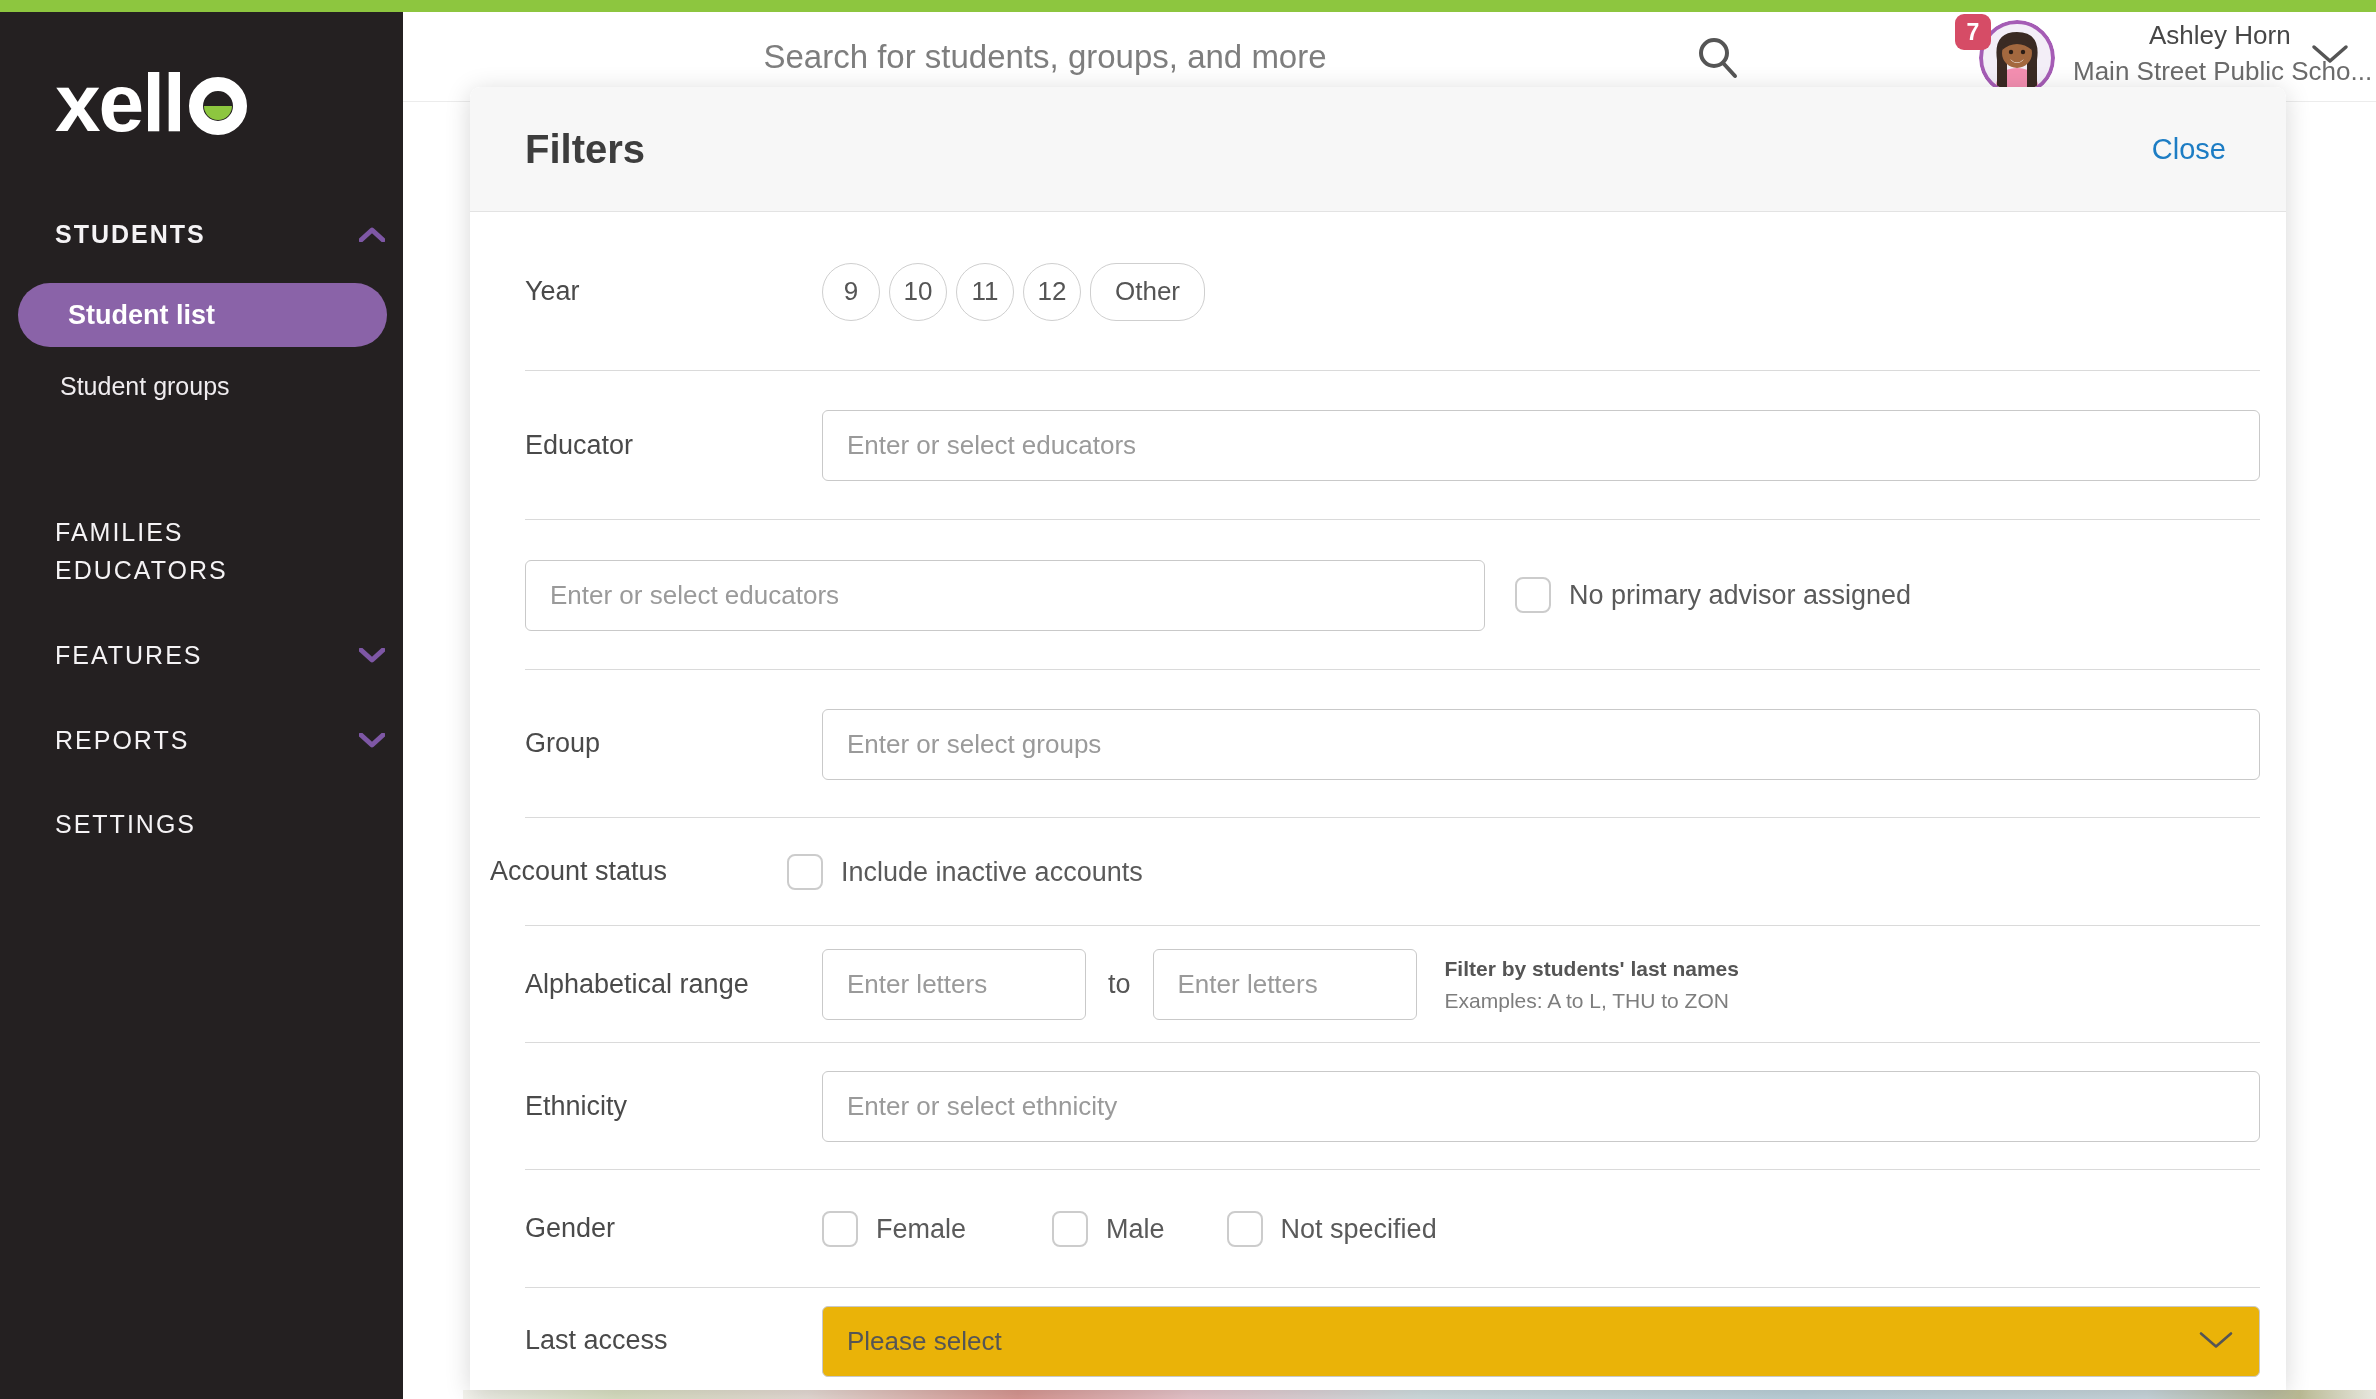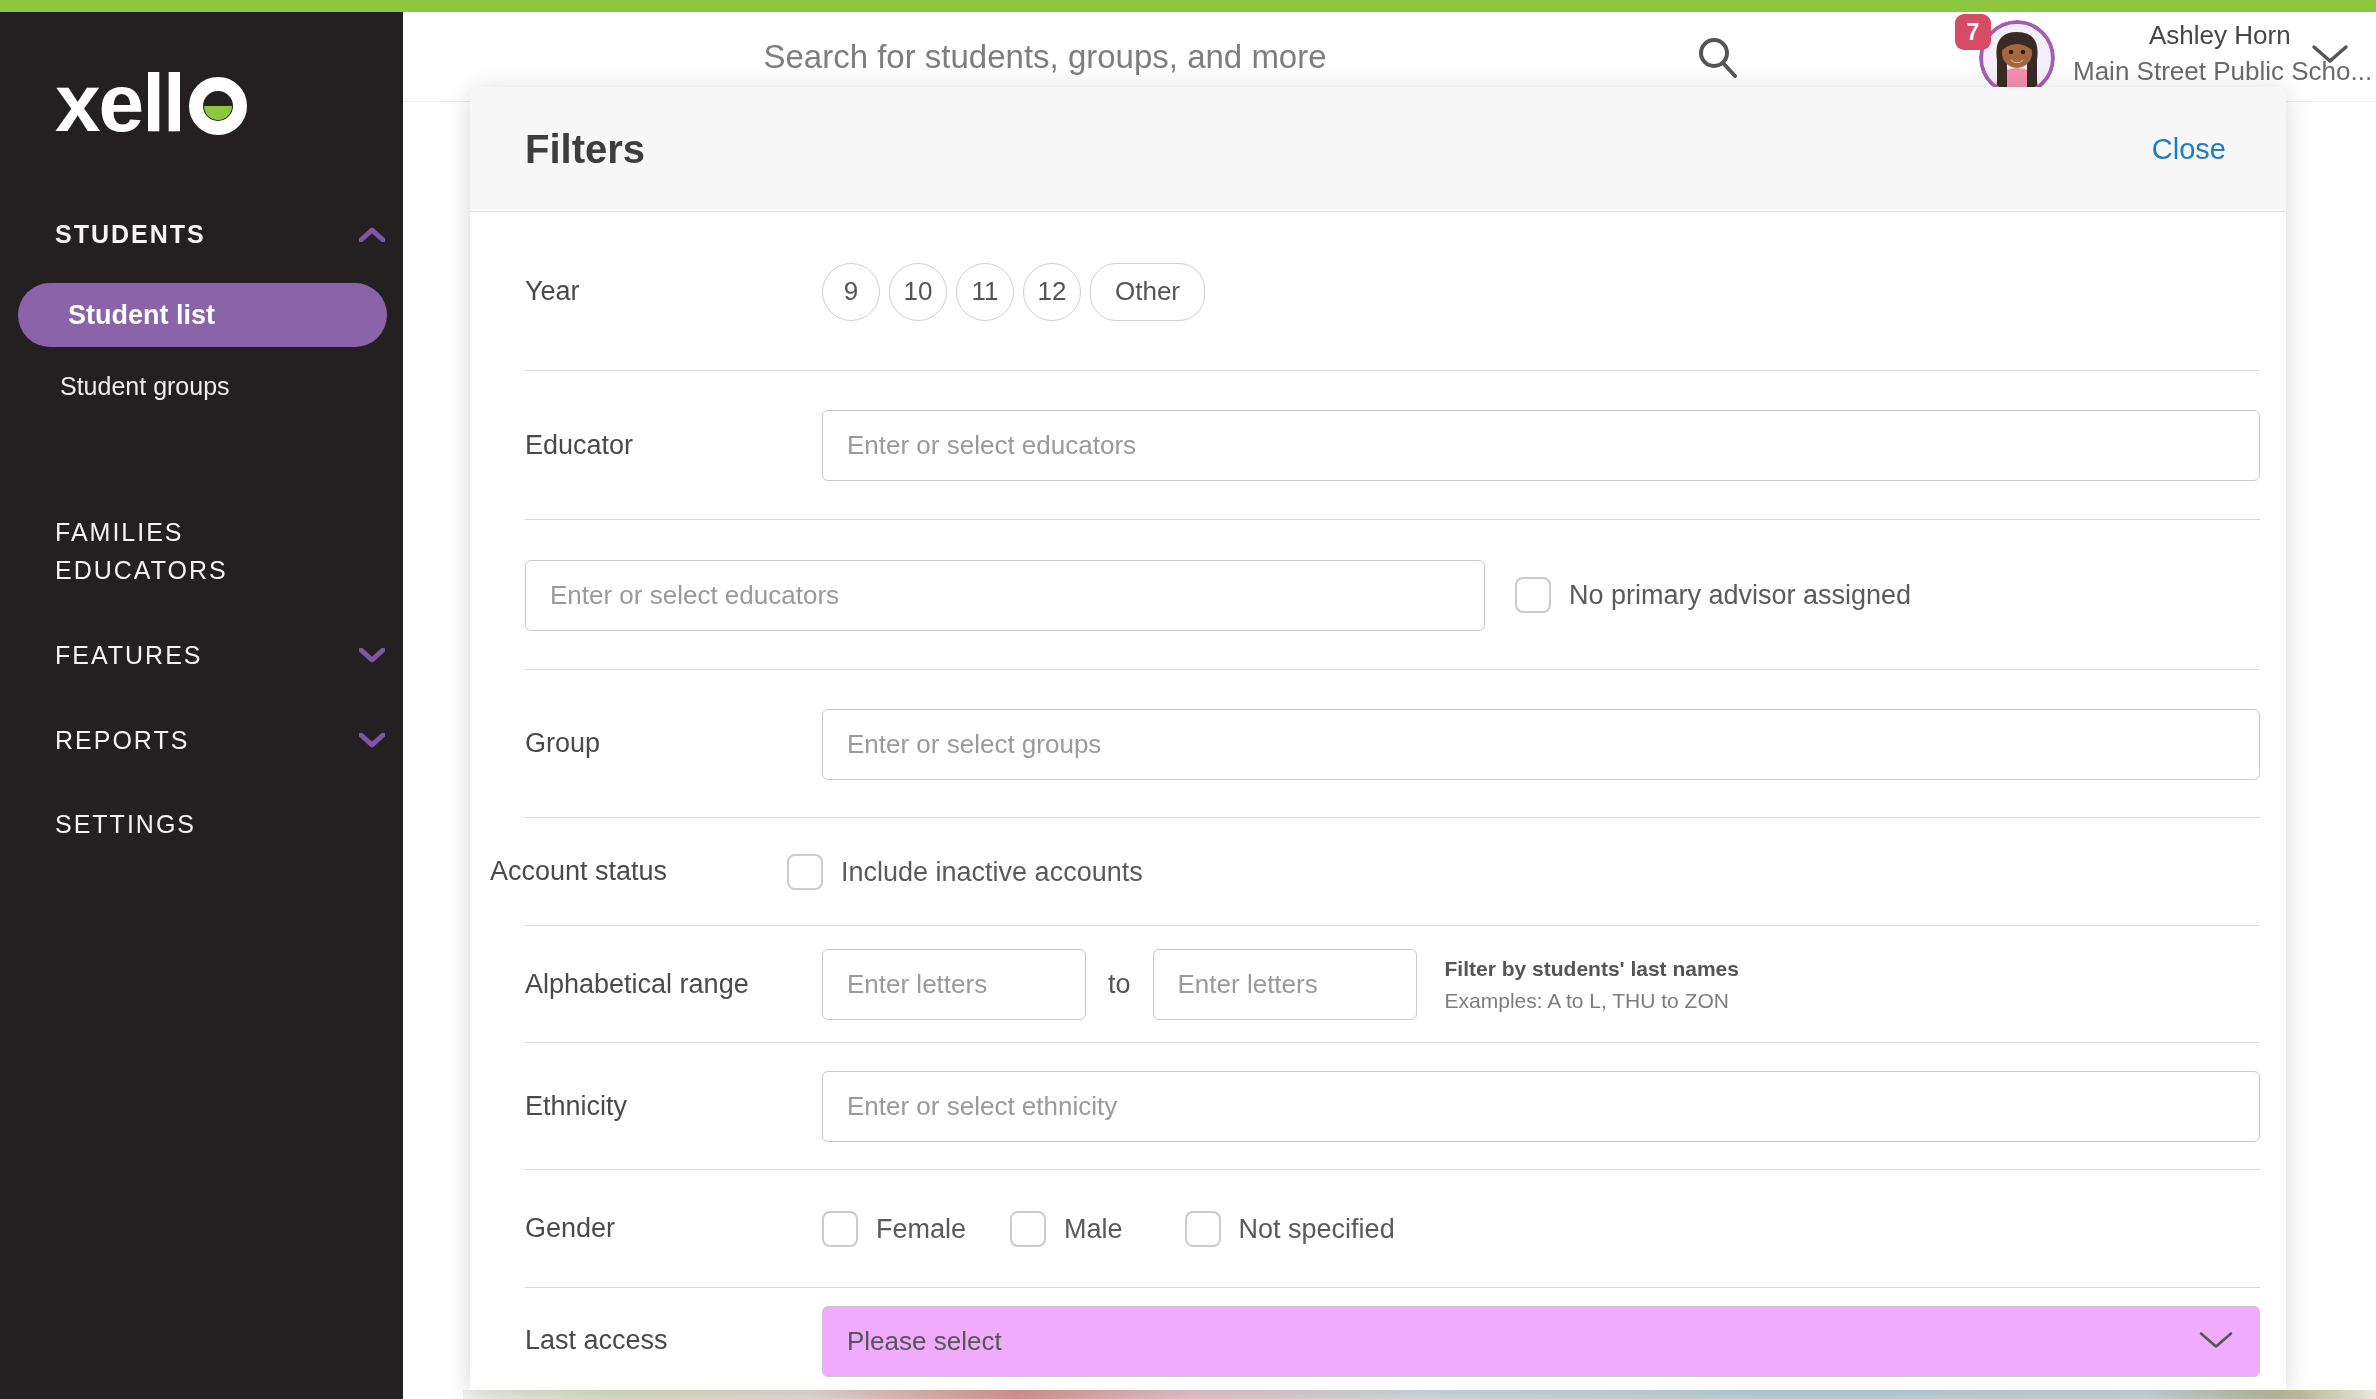--- a/index.html
+++ b/index.html
@@ -59,21 +59,21 @@
 
   .checkbox { flex:none; width:36px; height:36px; border:2px solid #cccccc; border-radius:8px; background:#fff; cursor:pointer; }
   .cb-label { font-size:27px; color:#5a5a5a; margin-left:18px; white-space:nowrap; }
   .cb-group { display:flex; align-items:center; }
 
   .to-sep { font-size:27px; color:#555; margin:0 22px; }
   .help-block { margin-left:28px; }
   .help-title { font-size:21px; font-weight:700; color:#555; }
   .help-example { font-size:21px; color:#7d7d7d; margin-top:8px; }
 
-  .select-box { position:relative; width:1438px; height:71px; border:1px solid #c9c9c9; border-radius:6px; background:#f0abfc; display:flex; align-items:center; padding:0 24px; font-size:26px; color:#555; cursor:pointer; }
+  .select-box { position:relative; width:1438px; height:71px; border:1px solid #c9c9c9; border-radius:6px; background:#eab308; display:flex; align-items:center; padding:0 24px; font-size:26px; color:#555; cursor:pointer; }
   .select-chevron { position:absolute; right:26px; top:50%; transform:translateY(-50%); }
 
   
   .bottom-strip { position:absolute; left:463px; right:0; bottom:0; height:9px; z-index:5;
     background:linear-gradient(90deg,#f4f4ee 0%,#dde4c6 8%,#eadfd9 18%,#dc9a95 29%,#ecc9cf 38%,#d5e2e4 50%,#bfd5de 70%,#ccdae0 88%,#b9b993 96%,#e8e8e0 100%); }
 </style>
 </head>
 <body>
 
 <div class="green-bar"></div>
@@ -242,21 +242,21 @@
     <div class="frow h-127">
       <div class="frow-label">Ethnicity</div>
       <div class="frow-controls">
         <input class="text-input w-full" type="text" placeholder="Enter or select ethnicity" style="">
       </div>
     </div>
 
     <div class="frow h-118">
       <div class="frow-label">Gender</div>
       <div class="frow-controls">
-        <div class="cb-group" style="margin-right:44px;">
+        <div class="cb-group" style="margin-right:86px;">
           <span class="checkbox"></span>
           <span class="cb-label">Female</span>
         </div>
         <div class="cb-group" style="margin-right:62px;">
           <span class="checkbox"></span>
           <span class="cb-label">Male</span>
         </div>
         <div class="cb-group">
           <span class="checkbox"></span>
           <span class="cb-label">Not specified</span>

